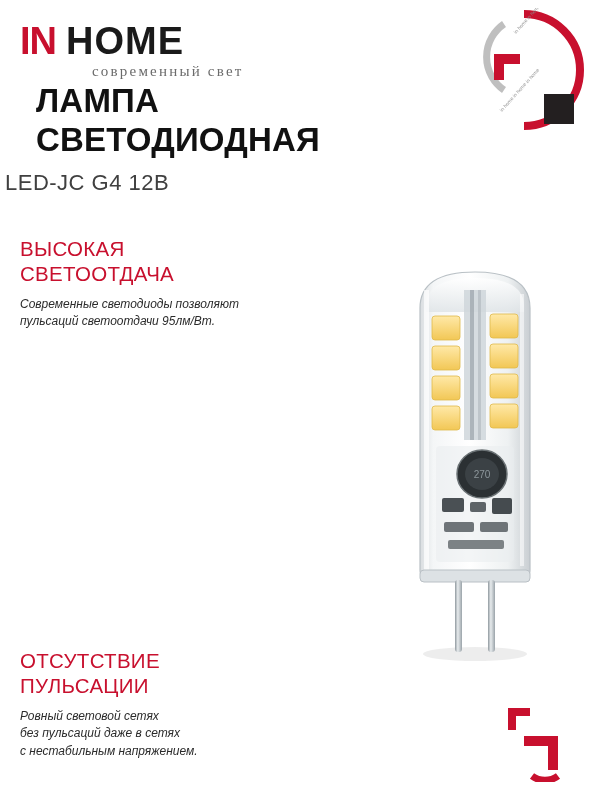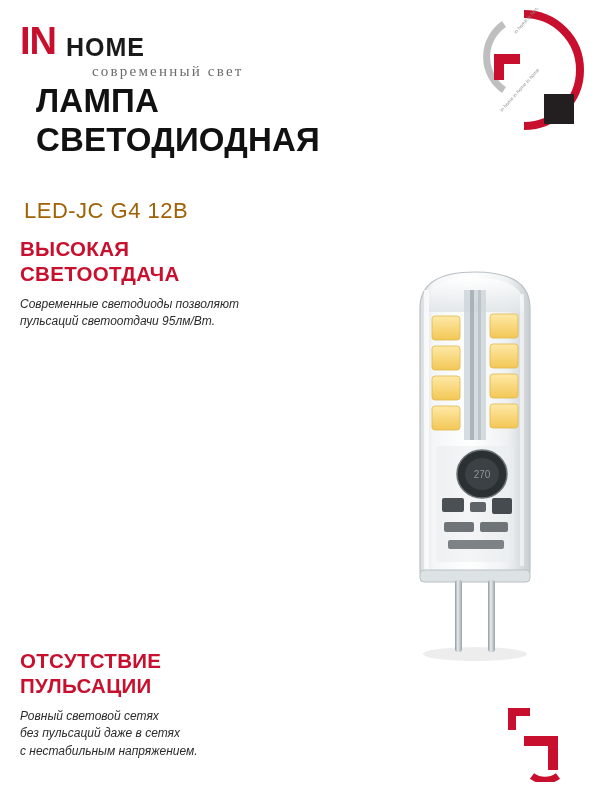--- a/index.html
+++ b/index.html
@@ -35,21 +35,21 @@
     gap: 10px;
   }
   .logo-in {
     font-size: 38px;
     font-weight: bold;
     letter-spacing: -1px;
     color: #c8102e;
     line-height: 1;
   }
   .logo-home {
-    font-size: 25px;
+    font-size: 38px;
     font-weight: bold;
     letter-spacing: 1px;
     color: #1a1a1a;
     line-height: 1;
   }
   .logo-tag {
     margin-top: 3px;
     margin-left: 72px;
     font-size: 15px;
     letter-spacing: 2.2px;
@@ -74,40 +74,39 @@
     font-size: 33px;
     font-weight: bold;
     color: #111111;
     line-height: 1.18;
     letter-spacing: 0.2px;
     text-transform: uppercase;
     margin-left: 16px;
   }
   .subtitle {
     position: absolute;
-    left: 24px;
+    left: 5px;
     top: 170px;
     font-size: 22px;
-    color: #a16207;
+    color: #404040;
     letter-spacing: 0.5px;
-    margin-top: 28px;
   }
 
   
   .feature {
     position: absolute;
     left: 20px;
     width: 320px;
   }
   .feature-1 { top: 236px; }
   .feature-2 { top: 648px; }
 
   .feature-title {
     font-size: 20.5px;
-    font-weight: bold;
+    font-weight: normal;
     color: #c8102e;
     line-height: 1.22;
     text-transform: uppercase;
     letter-spacing: 0.3px;
   }
   .feature-text {
     margin-top: 10px;
     font-size: 12px;
     color: #2b2b2b;
     line-height: 1.45;

